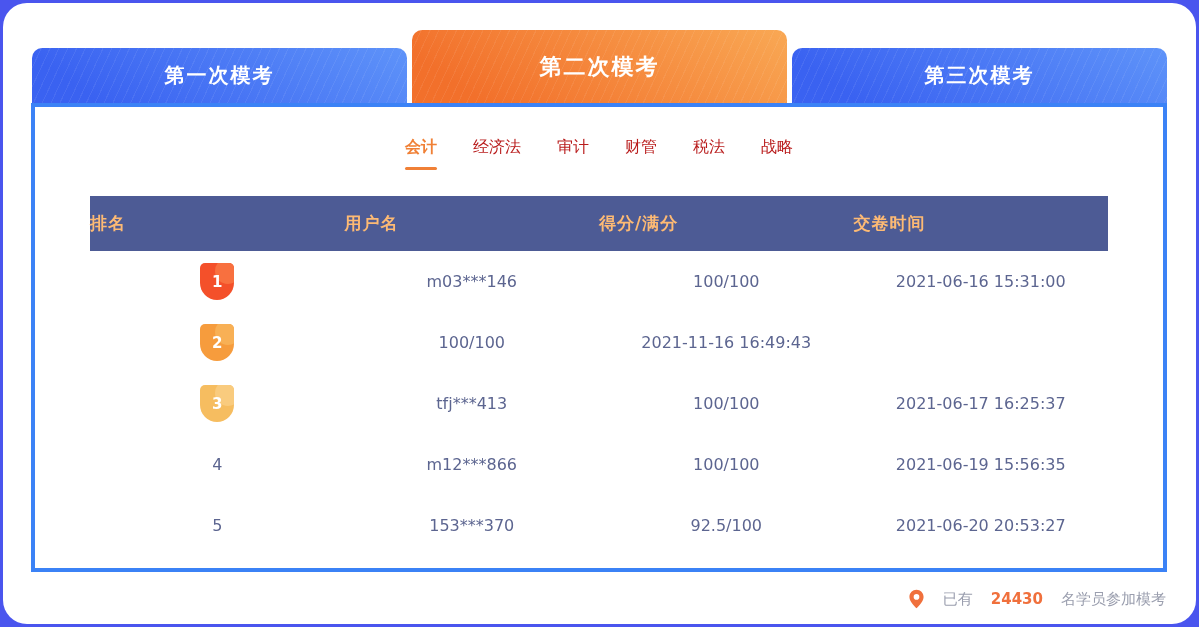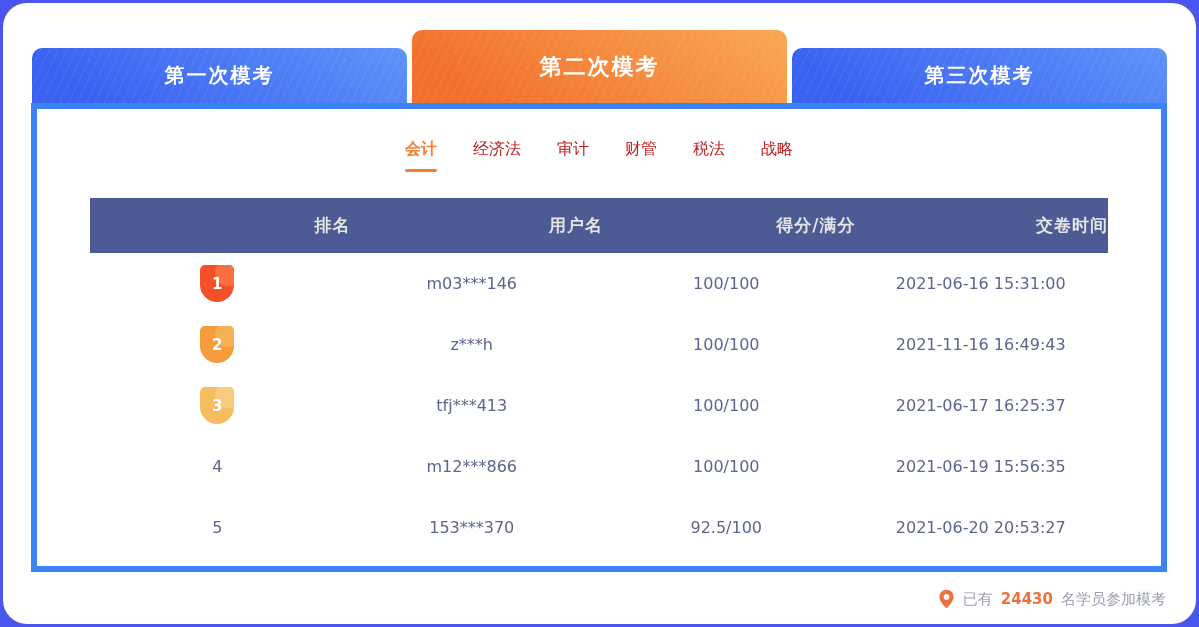--- a/index.html
+++ b/index.html
@@ -36,21 +36,21 @@
       rgba(255,255,255,0.07) 0 1px, transparent 1px 8px);
   }
   .tab.active {
     height: 73px; font-size: 22px;
     background: linear-gradient(215deg, #f9a854 0%, #f2702b 85%);
   }
   .tab .tab-label { position: relative; z-index: 1; }
   
   .content-box {
     position: absolute; left: 28px; right: 29px; top: 100px; bottom: 52px;
-    border: 6px solid #3b82f6;
+    border: 4px solid #3b82f6;
     background: #ffffff;
     z-index: 2;
   }
   
   .subtabs {
     margin-top: 30px;
     display: flex; justify-content: center; gap: 36px;
   }
   .subtab {
     font-size: 16px; color: #b91c1c;
@@ -60,23 +60,22 @@
   .subtab.active::after {
     content: ""; position: absolute; bottom: 0; left: 50%;
     transform: translateX(-50%);
     width: 32px; height: 3px; border-radius: 2px; background: #f08036;
   }
   
   .leaderboard { margin: 26px auto 0; width: 1018px; }
   .thead {
     display: grid; grid-template-columns: repeat(4, 1fr);
     background: #4d5b95; height: 55px; align-items: center;
-    text-align: right; color: #e5e5e5; font-weight: bold; font-size: 17px;
+    text-align: left; color: #fdba74; font-weight: bold; font-size: 17px;
     letter-spacing: 1px;
-    padding-left: 8px;
   }
   .trow {
     display: grid; grid-template-columns: repeat(4, 1fr);
     height: 61px; align-items: center;
     text-align: center; color: #5c6590; font-size: 16px;
   }
   .rank-cell { display: flex; justify-content: center; align-items: center; }
   .badge {
     width: 34px; height: 37px;
     border-radius: 5px 5px 17px 17px;
@@ -88,21 +87,21 @@
     content: ""; position: absolute; width: 26px; height: 26px;
     border-radius: 50%; top: -5px; right: -7px;
   }
   .badge .badge-num { position: relative; z-index: 1; }
   .badge-1 { background: #f4502a; } .badge-1::before { background: #f8703f; }
   .badge-2 { background: #f69c3d; } .badge-2::before { background: #f8b055; }
   .badge-3 { background: #f6bd60; } .badge-3::before { background: #f9cb7e; }
   
   .footer {
     position: absolute; right: 30px; bottom: 0; height: 50px;
-    display: flex; align-items: center; gap: 8px;
+    display: flex; align-items: center; gap: 18px;
   }
   .footer .pin { width: 17px; height: 20px; display: block; }
   .footer-text { font-size: 15px; color: #9a9eae; }
   .footer-count { font-size: 15px; color: #f0703c; font-weight: bold; }
 </style>
 </head>
 <body>
 
 <div class="card">
 
@@ -149,21 +148,20 @@
     <div>2021-06-16 15:31:00</div>
   </div>
 
   <div class="trow">
     <div class="rank-cell">
       <div class="badge badge-2">
                 <span class="badge-num">2</span>
               </div>
 
     </div>
-    <div>z***h</div>
     <div>100/100</div>
     <div>2021-11-16 16:49:43</div>
   </div>
 
   <div class="trow">
     <div class="rank-cell">
       <div class="badge badge-3">
                 <span class="badge-num">3</span>
               </div>
 

